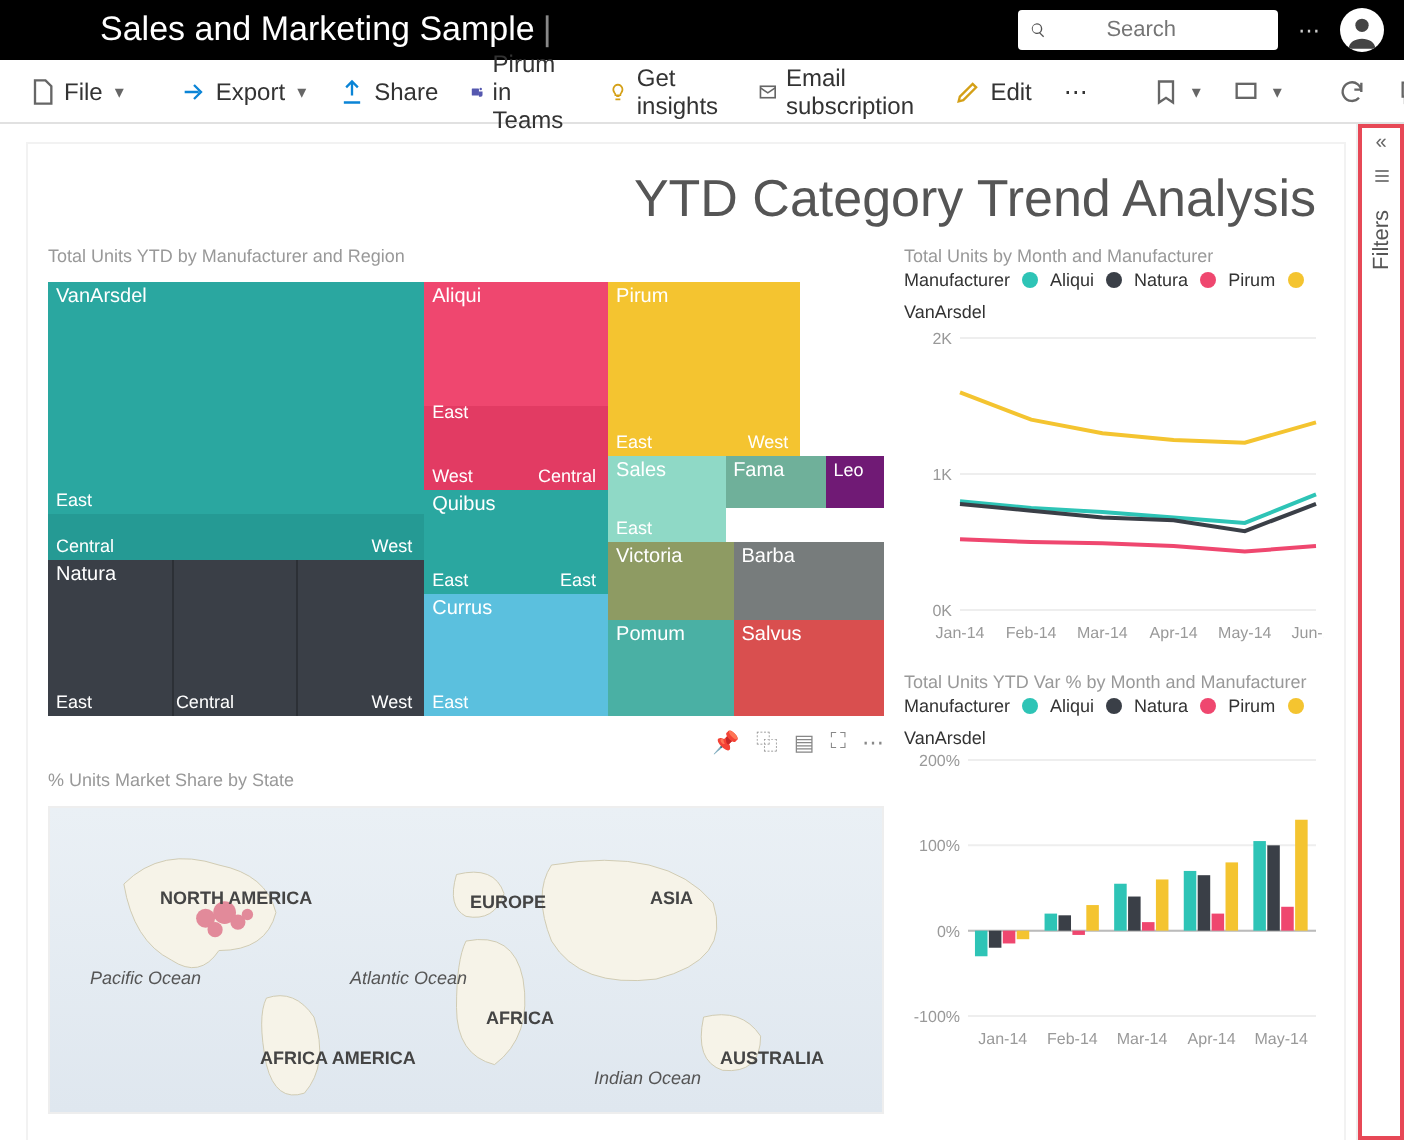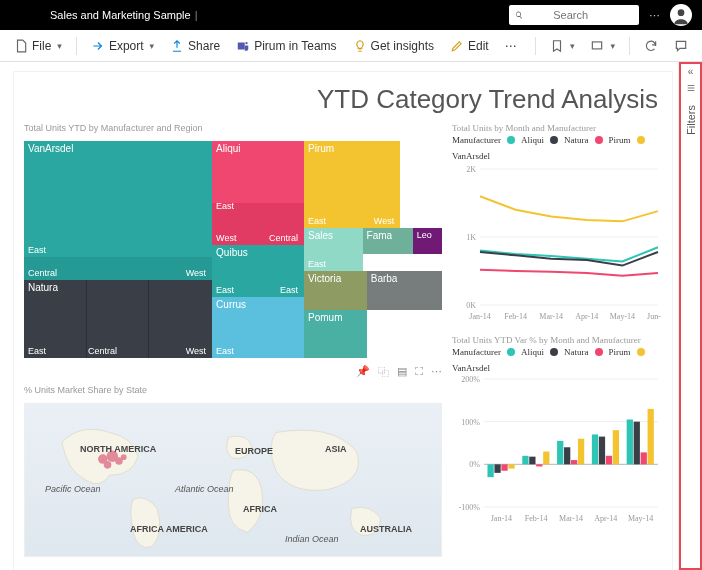--- a/index.html
+++ b/index.html
@@ -1,19 +1,19 @@
 <!DOCTYPE html>
 <html><head>
 <meta charset="utf-8">
 <style>
   * { box-sizing: border-box; }
   body { margin: 0; font-family: "Segoe UI", Arial, sans-serif; font-size: 11px; color: #333; width: 702px; height: 570px; overflow: hidden; background:#fff; }
   
   .topbar { background: #000; color: #fff; height: 30px; display: flex; align-items: center; padding: 0 10px; }
-  .topbar .title { flex: 0 0 auto; font-size: 11px; padding-left: 40px; }
+  .topbar .title { flex: 0 0 auto; font-size: 17px; padding-left: 40px; }
   .topbar .title-sep { color:#888; margin-left:4px;}
   .topbar .spacer { flex:1; }
   .searchbox { background:#fff; border-radius:2px; display:flex; align-items:center; padding:2px 6px; height:20px; width:130px;gap:24px; }
   .searchbox svg { width:12px; height:12px; fill:#555; margin-right:4px;}
   .searchbox input { border:none; outline:none; font-size:11px; width:100%; color:#555; }
   .topbar .more { margin:0 10px; color:#ccc; }
   .avatar { width:22px; height:22px; border-radius:50%; background:#fff; overflow:hidden; display:flex; align-items:flex-end; justify-content:center;}
   .avatar svg { width:20px; height:20px; }
   
   .cmdbar { height:32px; border-bottom:1px solid #e1e1e1; display:flex; align-items:center; padding:0 8px; gap:4px; background:#fff;}
@@ -21,21 +21,21 @@
   .cmd svg { width:14px; height:14px; }
   .chev { font-size:9px; color:#666; margin-left:2px;}
   .cmdsep { width:1px; height:18px; background:#e1e1e1; margin:0 4px;}
   .cmdflex { flex:1; }
   
   .canvas-wrap { position:relative; height:508px; }
   .report { position:absolute; left:14px; top:10px; right:30px; bottom:0; background:#fff; box-shadow: 0 0 0 1px #f2f2f2; padding:8px 10px;}
   .report-title { text-align:right; font-size:26px; font-weight:300; color:#555; margin:4px 4px 8px 0;}
   .grid { display:flex; gap:10px; height: calc(100% - 48px);}
   .left { flex:1; display:flex; flex-direction:column; gap:6px;}
-  .right { width:210px; display:flex; flex-direction:column; gap:10px;font-family:Liberation Serif, serif; }
+  .right { width:210px; display:flex; flex-direction:column; gap:10px; }
   .viz-title { font-size:9px; color:#999; margin-bottom:2px; }
   
   .treemap { position:relative; width:100%; height:225px; font-size:10px; color:#fff; }
   .trect { position:absolute; overflow:hidden; }
   .trect .lbl { position:absolute; left:4px; top:2px; font-size:10px; }
   .trect .sublbl { position:absolute; font-size:9px; }
   
   .viz-actions { display:flex; justify-content:flex-end; gap:8px; color:#888; height:16px; align-items:center; font-size:11px;}
   .viz-actions span { cursor:pointer; }
   
@@ -107,20 +107,27 @@
       </svg>
     <span>Pirum in Teams</span>
   </div>
   <div class="cmd">
     <svg viewBox="0 0 24 24" fill="none" stroke="#d4a017" stroke-width="2">
         <path d="M9 21h6M10 17h4M12 3a6 6 0 00-4 10c1 1 1 2 1 3h6c0-1 0-2 1-3a6 6 0 00-4-10z"></path>
       </svg>
     <span>Get insights</span>
   </div>
   <div class="cmd">
+    <svg viewBox="0 0 24 24" fill="none" stroke="#666" stroke-width="2">
+        <rect x="3" y="5" width="18" height="14"></rect>
+        <path d="M3 7l9 6 9-6"></path>
+      </svg>
+    <span>Email subscription</span>
+  </div>
+  <div class="cmd">
     <svg viewBox="0 0 24 24" fill="none" stroke="#d4a017" stroke-width="2">
         <path d="M4 20l4-1 11-11-3-3L5 16z"></path>
       </svg>
     <span>Edit</span>
   </div>
   <div class="cmd">⋯</div>
   <div class="cmdflex"></div>
   <div class="cmdsep"></div>
   <div class="cmd">
     <svg viewBox="0 0 24 24" fill="none" stroke="#666" stroke-width="2">
@@ -217,20 +224,23 @@
           </div>
 
           <div class="trect" style="left:82%;top:60%;width:18%;height:18%;background:#777c7c;">
             <span class="lbl">Barba</span>
           </div>
 
           <div class="trect" style="left:67%;top:78%;width:15%;height:22%;background:#4ab0a4;">
             <span class="lbl">Pomum</span>
           </div>
 
+          <div class="trect" style="left:82%;top:78%;width:18%;height:22%;background:#d94f4f;">
+            <span class="lbl">Salvus</span>
+          </div>
         </div>
         <div class="viz-actions">
           <span>📌</span>
           <span>⿻</span>
           <span>▤</span>
           <span>⛶</span>
           <span>⋯</span>
         </div>
         <div class="viz-title">% Units Market Share by State</div>
         <div class="mapbox">
@@ -252,21 +262,21 @@
             </g>
           </svg>
           <span class="continent" style="left:55px;top:40px;">NORTH AMERICA</span>
           <span class="continent" style="left:105px;top:120px;">AFRICA AMERICA</span>
           <span class="continent" style="left:210px;top:42px;">EUROPE</span>
           <span class="continent" style="left:218px;top:100px;">AFRICA</span>
           <span class="continent" style="left:300px;top:40px;">ASIA</span>
           <span class="continent" style="left:335px;top:120px;">AUSTRALIA</span>
           <span class="maplabel" style="left:20px;top:80px;">Pacific Ocean</span>
           <span class="maplabel" style="left:150px;top:80px;">Atlantic Ocean</span>
-          <span class="maplabel" style="left:260px;top:130px;">Indian Ocean</span>
+          <span class="maplabel" style="left:272px;top:130px;">Indian Ocean</span>
         </div>
       </div>
 
       <div class="right">
 
         <div class="chart">
           <div class="viz-title">Total Units by Month and Manufacturer</div>
           <div class="legend">
             <span>Manufacturer</span>
             <span class="swatch" style="background:#2ec4b6"></span>

